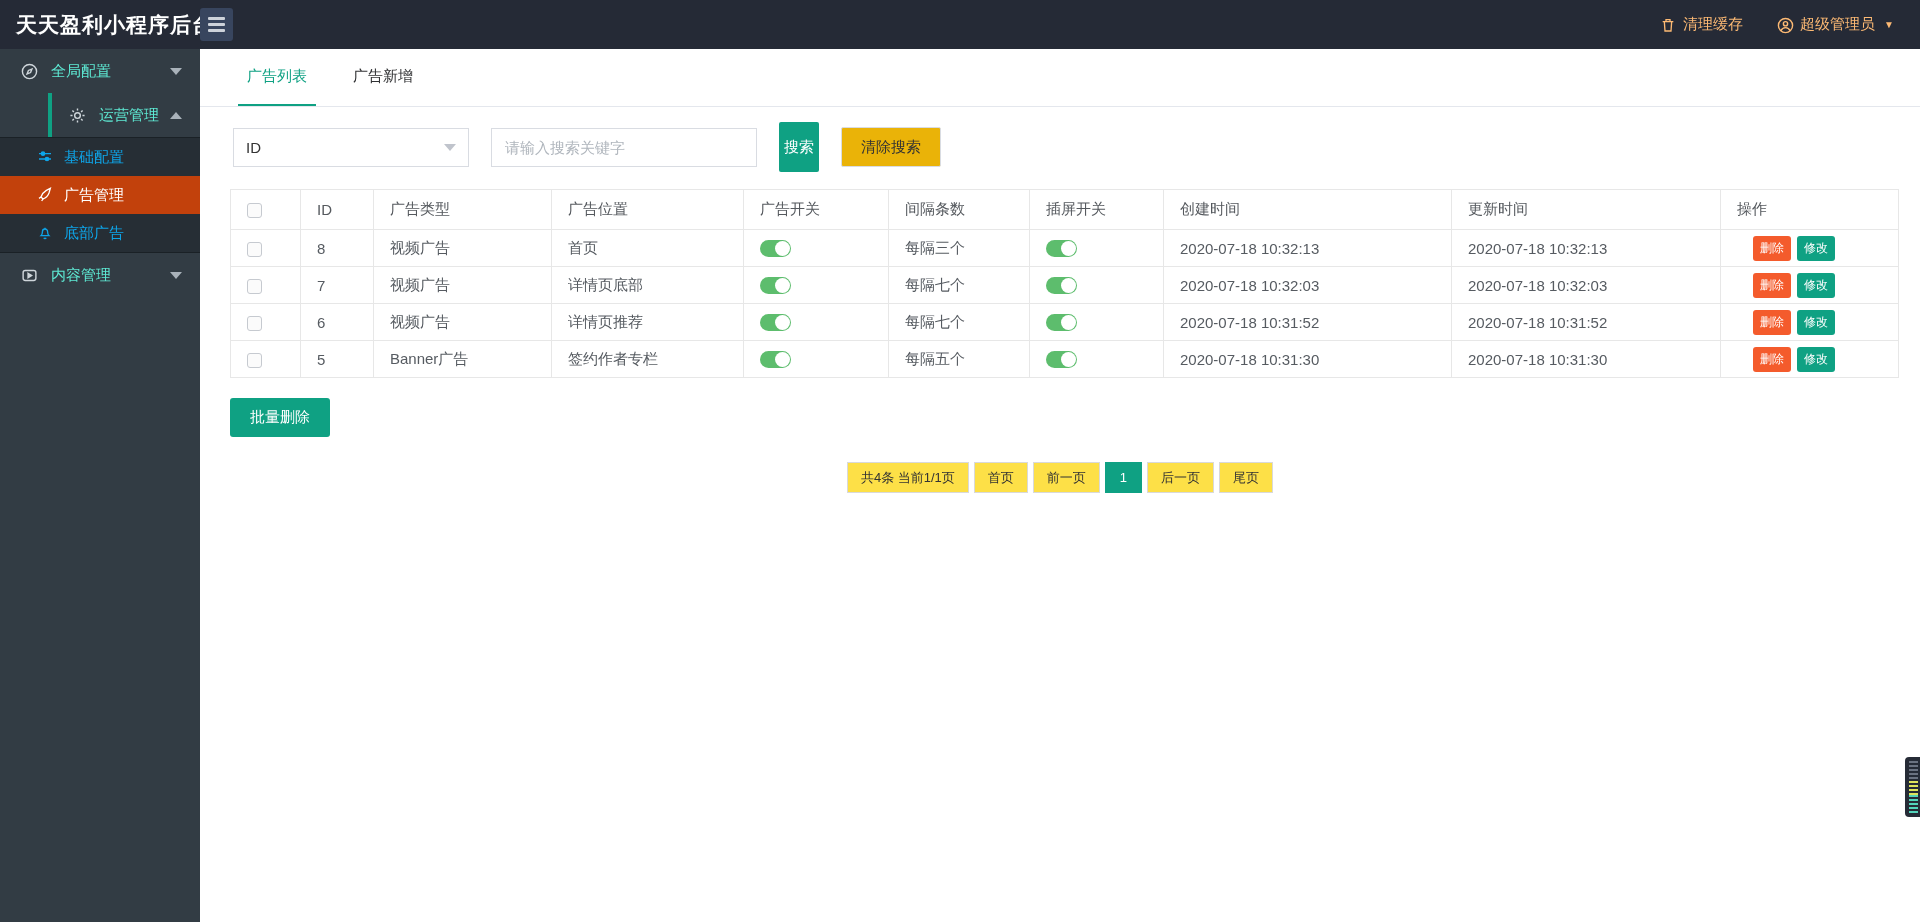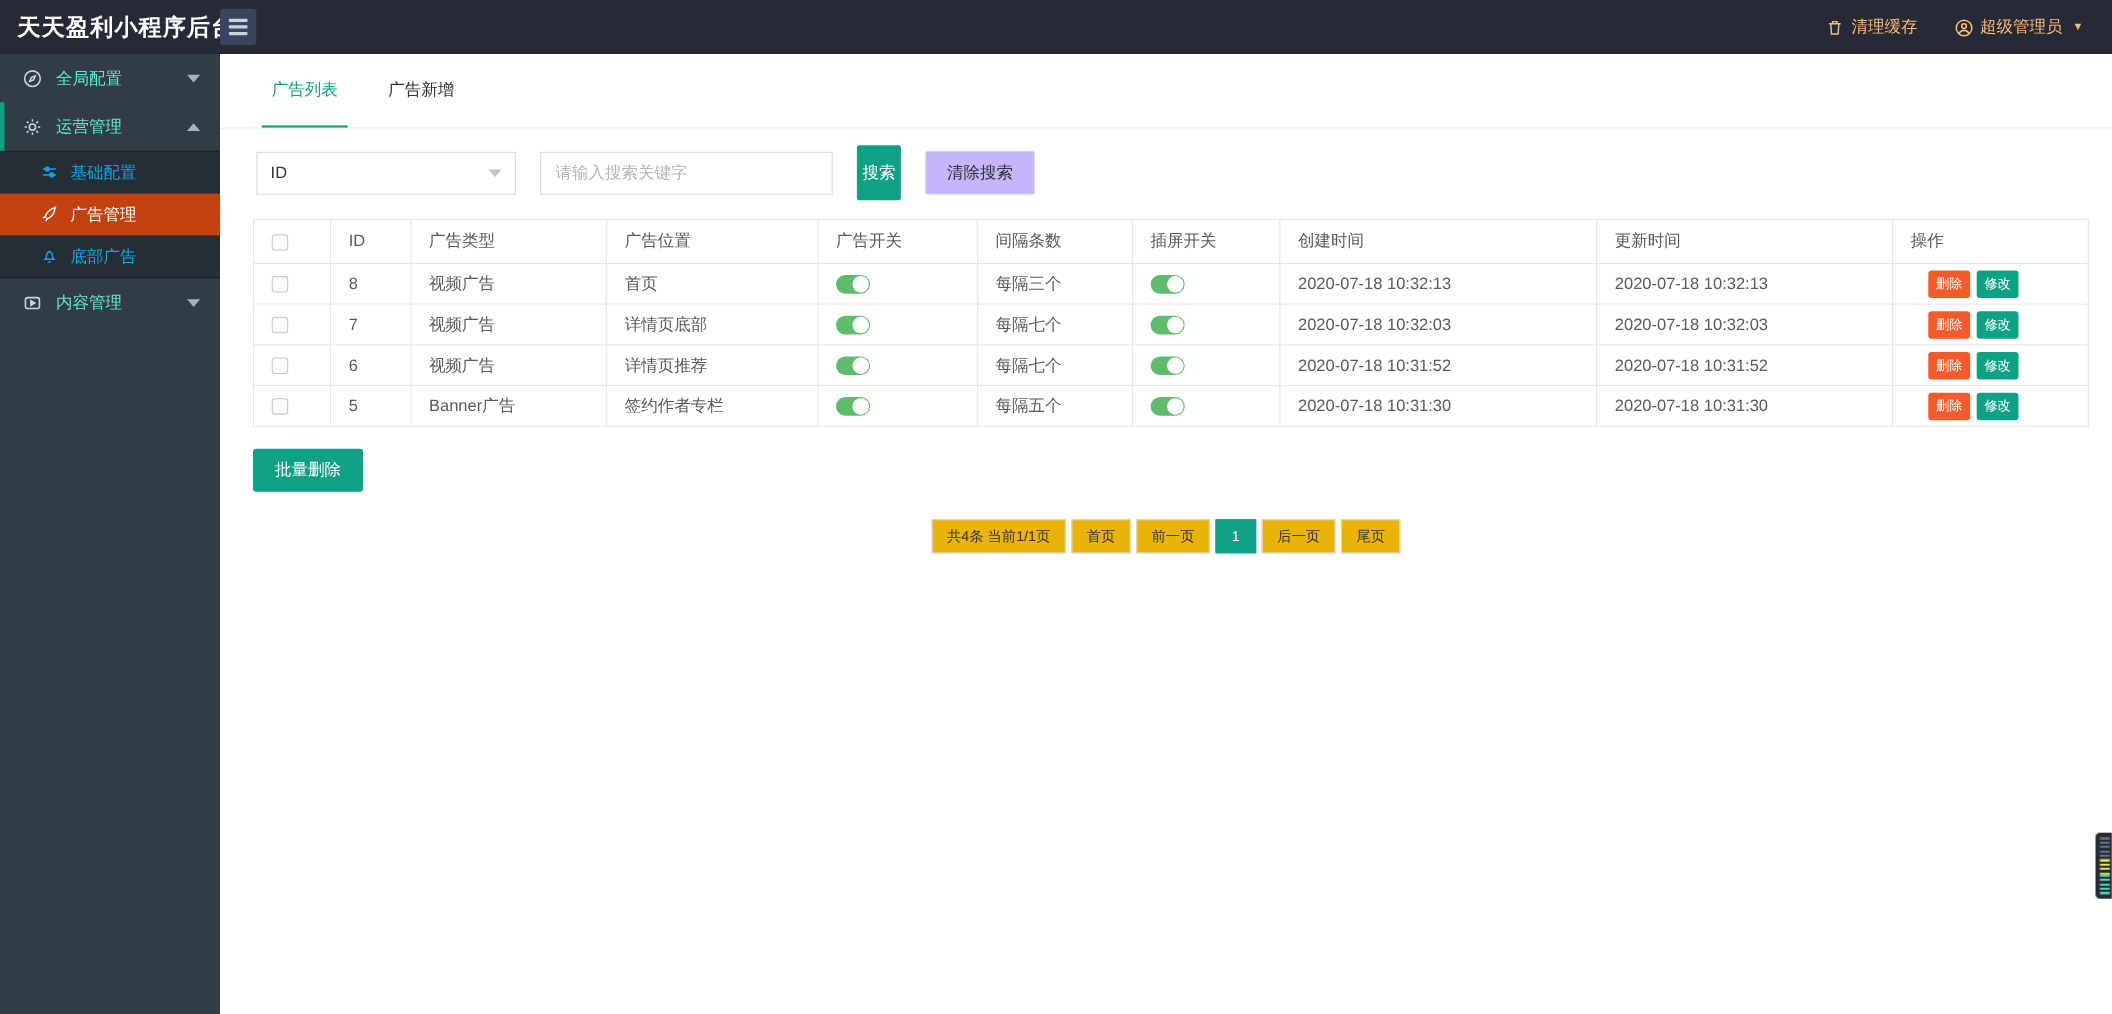--- a/index.html
+++ b/index.html
@@ -19,54 +19,54 @@
     padding-right:26px; color:#fdba74; font-size:15px; }
   .top-item { display:flex; align-items:center; gap:7px; cursor:pointer; }
   .caret-down { font-size:10px; margin-left:2px; }
   .icon16 { width:16px; height:16px; display:inline-block; vertical-align:middle; }
 
   
   .sidebar { position:fixed; left:0; top:49px; width:200px; height:873px;
     background:#323c44; z-index:20; }
   .sgroup { height:44px; display:flex; align-items:center; padding-left:21px;
     color:#5eead4; font-size:15px; cursor:pointer; position:relative; }
-  .sgroup.expanded { border-left:4px solid #0fa183; padding-left:17px; }
+  .sgroup.expanded { border-left:4px solid #0fa183; padding-left:17px;margin-left:48px; }
   .sgroup .gicon { margin-right:13px; color:#cfd6db; display:flex; }
   .chev { position:absolute; right:18px; width:0; height:0;
     border-left:6px solid transparent; border-right:6px solid transparent; }
   .chev.down { border-top:7px solid #a9b2ba; }
   .chev.up { border-bottom:7px solid #a9b2ba; }
   .submenu { background:#262e35; border-top:1px solid #1a2126; border-bottom:1px solid #1a2126; }
   .sitem { height:38px; display:flex; align-items:center; padding-left:37px;
     color:#0ea5e9; font-size:15px; cursor:pointer; }
   .sitem .gicon { margin-right:11px; display:flex; }
   .sitem.active { background:#c2410c; color:#fff; }
 
   
   .main { margin-left:200px; padding-top:49px; }
-  .tabbar { height:68px; border-bottom:1px solid #e4e7ed; display:flex;
+  .tabbar { height:58px; border-bottom:1px solid #e4e7ed; display:flex;
     align-items:stretch; padding-left:38px; gap:28px; }
   .tab { display:flex; align-items:center; padding:0 9px; font-size:15px;
     color:#303133; cursor:pointer; border-bottom:2px solid transparent; }
   .tab.active { color:#0fa183; border-bottom-color:#0fa183; }
 
   .searchbar { display:flex; align-items:center; margin:15px 0 0 33px; gap:22px; }
   .select { width:236px; height:39px; border:1px solid #d9dce2; background:#fff;
     display:flex; align-items:center; padding:0 12px; font-size:15px; color:#333;
     position:relative; cursor:pointer; }
   .select .caret { position:absolute; right:12px; width:0; height:0;
     border-left:6px solid transparent; border-right:6px solid transparent;
     border-top:7px solid #c0c4cc; }
   .kw-input { width:266px; height:39px; border:1px solid #d9dce2; padding:0 13px;
     font-size:15px; color:#333; outline:none; font-family:inherit; }
   .kw-input::placeholder { color:#b0b6bd; }
   .btn { border:none; cursor:pointer; font-family:inherit; }
   .btn-teal { background:#0fa183; color:#fff; font-size:15px; height:50px;
     padding:0 5px; border-radius:2px; }
-  .btn-plain { background:#c4b5fd; color:#333; font-size:15px; height:40px;
+  .btn-plain { background:#eab308; color:#333; font-size:15px; height:40px;
     padding:0 19px; border:1px solid #d9dce2; border-radius:2px; }
 
   
   table { border-collapse:collapse; margin:17px 22px 0 30px; width:1668px;
     table-layout:fixed; }
   th, td { border:1px solid #e7e7e7; font-weight:normal; text-align:left;
     padding-left:16px; font-size:15px; color:#565b61; overflow:hidden; white-space:nowrap; }
   th { height:40px; color:#55595e; }
   td { height:37px; }
   col.c-check { width:70px; } col.c-id { width:73px; } col.c-type { width:178px; }
@@ -82,21 +82,21 @@
   .mini-btn { display:inline-block; color:#fff; font-size:12px; padding:4px 7px;
     border-radius:3px; margin-right:6px; cursor:pointer; }
   .mini-del { background:#f45b2c;margin-left:16px; }
   .mini-edit { background:#0fa183; }
 
   .batch-btn { margin:20px 0 0 30px; height:39px; padding:0 20px; background:#0fa183;
     color:#fff; font-size:15px; border:none; border-radius:3px; cursor:pointer; }
 
   
   .pager { display:flex; justify-content:center; margin-top:25px; gap:5px; }
-  .pg { border:1px solid #d9d9d9; background:#eab308; height:31px; line-height:29px;
+  .pg { border:1px solid #d9d9d9; background:#fde047; height:31px; line-height:29px;
     padding:0 13px; font-size:13px; color:#333; cursor:pointer; }
   .pg.info { cursor:default; }
   .pg.active { background:#0fa183; border-color:#0fa183; color:#fff; padding:0 14px; }
 
   
   .float-widget { position:fixed; right:0; top:757px; width:15px; height:60px;
     background:#262b36; border-radius:4px 0 0 4px; overflow:hidden; padding:4px 2px 4px 4px; }
   .float-widget .s1 { height:20px;
     background:repeating-linear-gradient(to bottom,#6b7280 0 2px,transparent 2px 4px); }
   .float-widget .s2 { height:14px;

